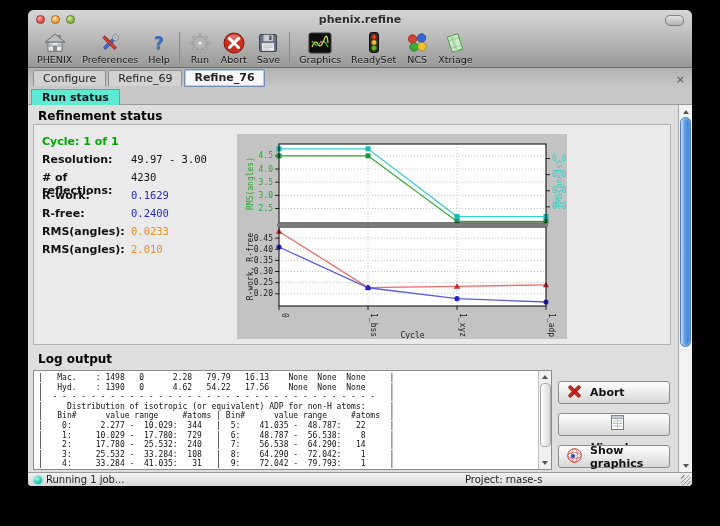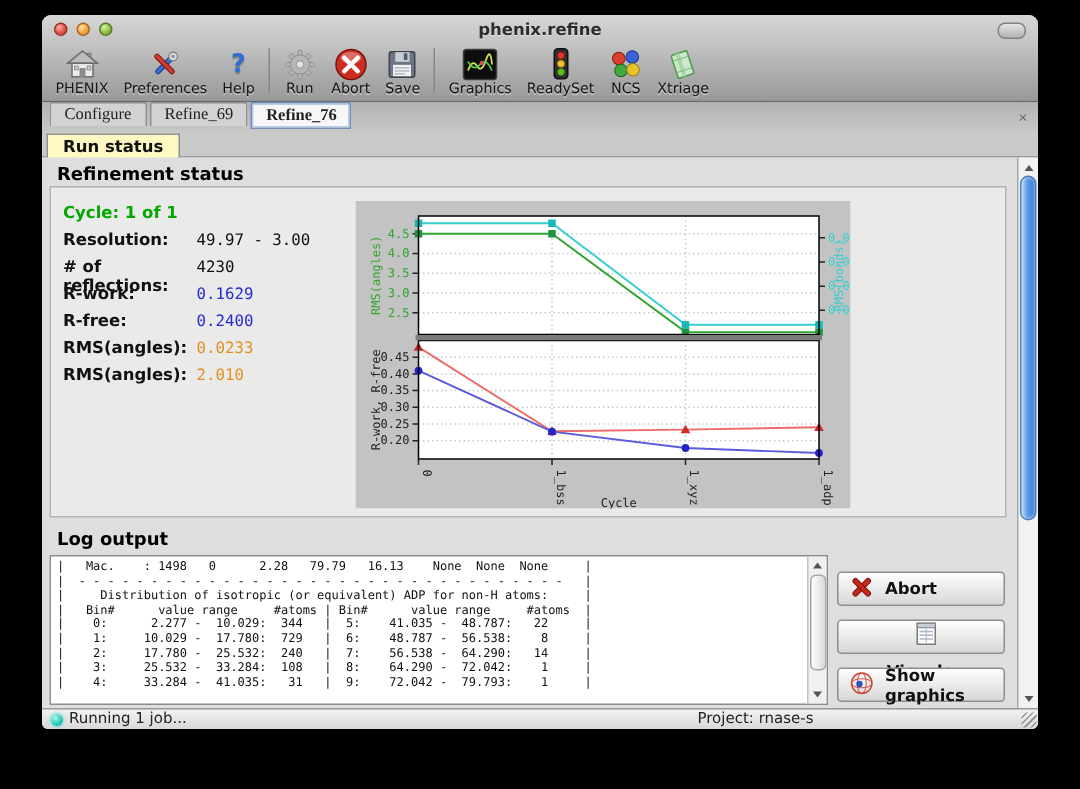--- a/index.html
+++ b/index.html
@@ -23,32 +23,32 @@
   .toolbar{position:absolute;left:0;top:20px;width:100%;height:38px;
            background:linear-gradient(#c2c2c2,#999999);border-bottom:1px solid #6a6a6a;
            display:flex;align-items:flex-start;padding-left:4px;box-sizing:border-box;}
   .tbitem{display:flex;flex-direction:column;align-items:center;padding:1px 5px 0 5px;}
   .tbicon{height:23px;display:flex;align-items:center;justify-content:center;}
   .tblabel{font-size:9.5px;color:#151515;text-shadow:0 1px 0 rgba(255,255,255,.35);line-height:11px;}
   .tbsep{width:1px;height:30px;background:#878787;margin:2px 4px 0 4px;}
   .help-q{font-size:17px;font-weight:bold;color:#2f6fd0;text-shadow:0 1px 1px rgba(0,0,0,.3);}
   
   .tabrow{position:absolute;left:0;top:58px;width:100%;height:20px;
-          background:linear-gradient(#b2b2b2,#c8c8c8);display:flex;align-items:flex-start;
-          padding-left:5px;box-sizing:border-box;font-family:Liberation Serif, serif;}
+          background:linear-gradient(#b2b2b2,#c8c8c8);display:flex;align-items:center;
+          padding-left:5px;box-sizing:border-box;}
   .tab{height:15px;line-height:15px;padding:0 9px;font-size:11px;color:#222;
        background:#d2d2d2;border:1px solid #8f8f8f;border-bottom:none;margin-right:2px;
        border-radius:2px 2px 0 0;}
   .tab.active{background:#f7f7f7;border:1px solid #6f8fb8;box-shadow:0 0 0 1px #b9cde4 inset;
               font-weight:bold;height:16px;line-height:16px;}
   .tab-close{position:absolute;right:7px;bottom:3px;font-size:11px;color:#555;line-height:11px;}
   .subtabrow{position:absolute;left:0;top:78px;width:100%;height:17px;background:#c9c9c9;
              border-bottom:1px solid #9a9a9a;box-sizing:border-box;}
   .subtab{position:absolute;left:3px;top:1px;height:16px;line-height:16px;padding:0 10px;
-          font-size:11px;font-weight:bold;color:#111;background:#fef9c3;
+          font-size:11px;font-weight:bold;color:#111;background:#5eead4;
           border:1px solid #8f8f8f;border-bottom:none;}
   
   .content{position:absolute;left:0;top:95px;width:650px;height:367px;background:#dedede;text-decoration:underline;}
   .section-heading{position:absolute;left:10px;font-size:12px;font-weight:bold;color:#000;}
   .status-panel{position:absolute;left:5px;top:19px;width:638px;height:221px;
                 background:#eaeaea;border:1px solid #b2b2b2;box-sizing:border-box;}
   .stat-row{position:absolute;left:8px;display:flex;align-items:baseline;}
   .stat-cycle{font-size:11px;font-weight:bold;}
   .stat-label{font-size:11px;font-weight:bold;color:#111;width:89px;}
   .stat-value{font-size:10.5px;font-family:"DejaVu Sans Mono","Liberation Mono",monospace;}
@@ -370,20 +370,21 @@
               <line x1="40" y1="91" x2="311" y2="91" stroke="#7c7c7c" stroke-width="3.5"></line>
             </svg>
         </div>
       </div>
 
       <div class="section-heading" style="top:247px;">Log output</div>
 
       <div class="log-box">
         <div class="log-text">
           <div class="log-line">|   Mac.    : 1498   0      2.28   79.79   16.13    None  None  None     |</div>
+          <div class="log-line">|   Hyd.    : 1390   0      4.62   54.22   17.56    None  None  None     |</div>
           <div class="log-line">|  - - - - - - - - - - - - - - - - - - - - - - - - - - - - - - - - - -   |</div>
           <div class="log-line">|     Distribution of isotropic (or equivalent) ADP for non-H atoms:     |</div>
           <div class="log-line">|   Bin#      value range     #atoms | Bin#      value range     #atoms  |</div>
           <div class="log-line">|    0:      2.277 -  10.029:  344   |  5:    41.035 -  48.787:   22     |</div>
           <div class="log-line">|    1:     10.029 -  17.780:  729   |  6:    48.787 -  56.538:    8     |</div>
           <div class="log-line">|    2:     17.780 -  25.532:  240   |  7:    56.538 -  64.290:   14     |</div>
           <div class="log-line">|    3:     25.532 -  33.284:  108   |  8:    64.290 -  72.042:    1     |</div>
           <div class="log-line">|    4:     33.284 -  41.035:   31   |  9:    72.042 -  79.793:    1     |</div>
         </div>
         <div class="log-scrollbar">

